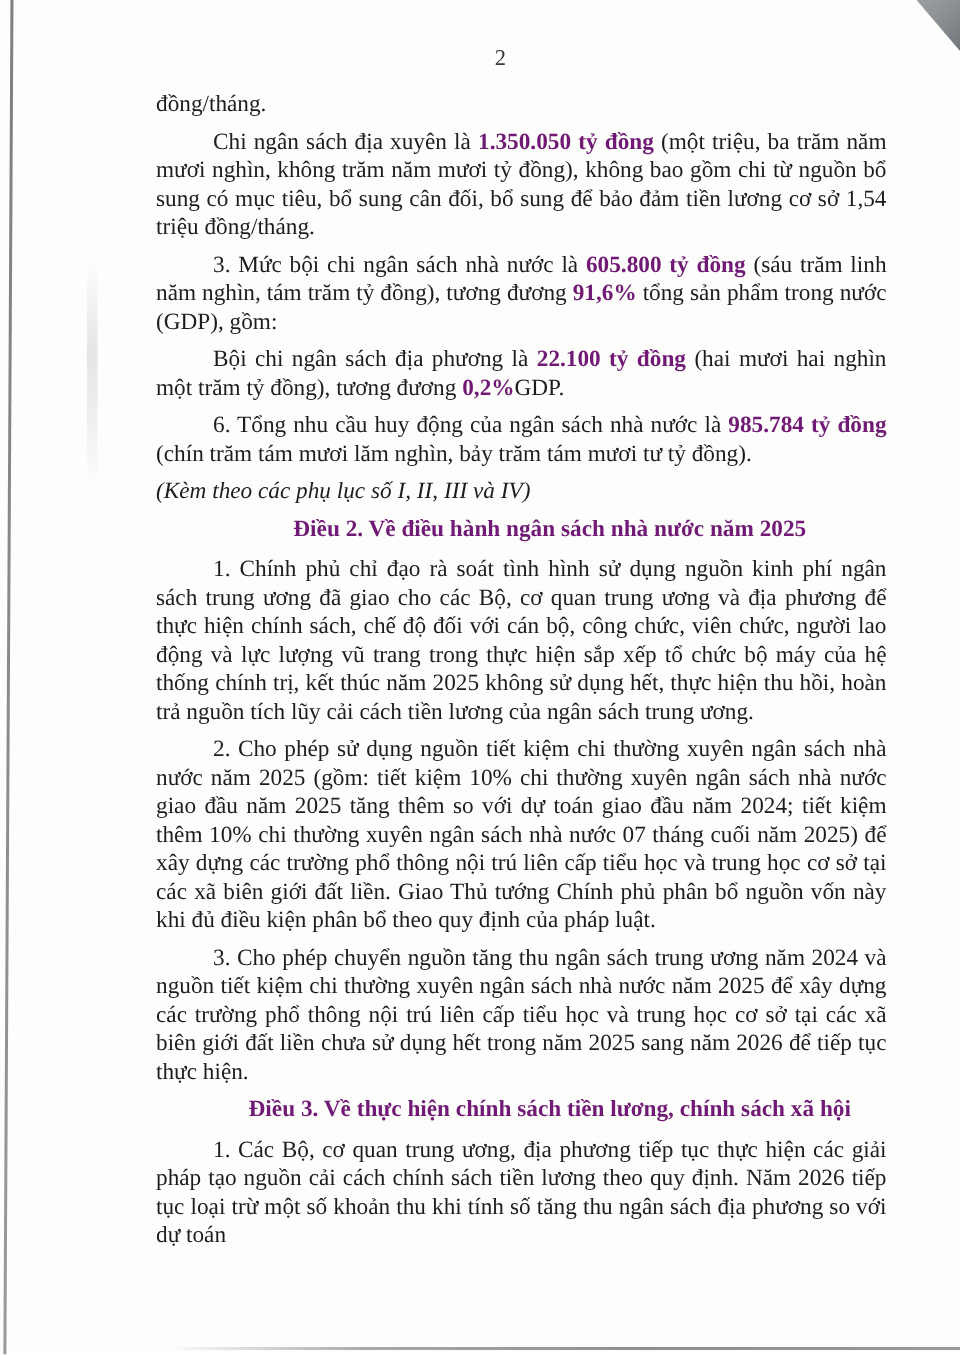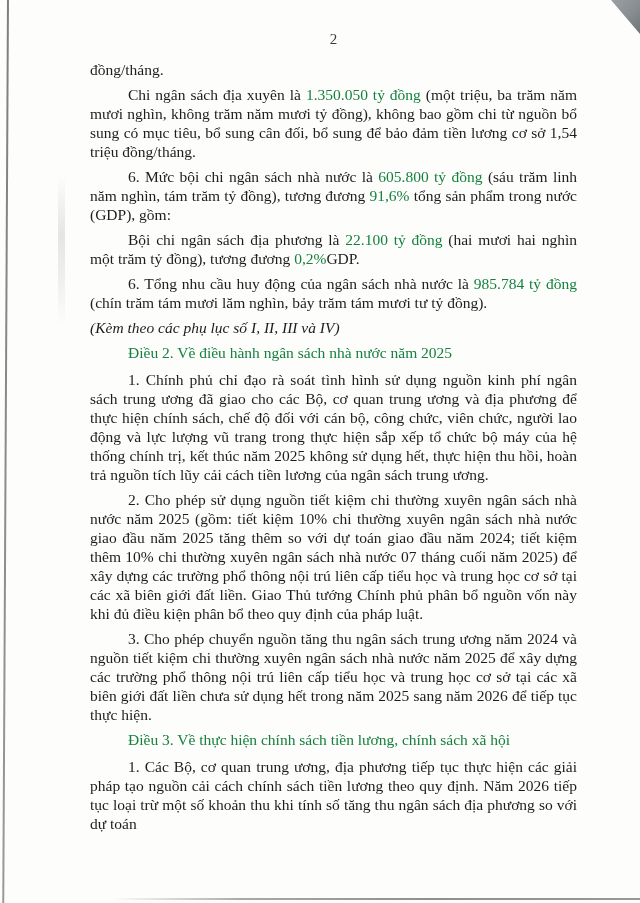--- a/index.html
+++ b/index.html
@@ -24,44 +24,44 @@
     top: 30px;
     left: 90px;
     width: 487px;
     text-align: center;
     font-size: 15px;
     line-height: 18px;
     color: #3a3a3a;
   }
   .content {
     position: absolute;
-    left: 90px;
+    left: 104px;
     top: 60px;
     width: 487px;
     font-size: 15.5px;
     line-height: 19px;
     text-align: justify;
   }
   .para {
     margin: 6px 0 0 0;
     text-indent: 38px;
   }
   .para:first-child { margin-top: 0; }
   .noindent { text-indent: 0; }
   .center-italic {
     text-indent: 0;
     font-style: italic;
   }
   .heading {
     font-weight: bold;
-    text-align: left;
+    text-align: center;
     margin-bottom: 8px;
     color: #161616;
   }
-  .content b { font-weight: normal; color: #15803d; }
+  .content b { font-weight: bold; color: #701a75; }
 
   
   .corner-fold {
     position: absolute;
     top: 0;
     right: 0;
     width: 29px;
     height: 34px;
     background: linear-gradient(135deg, #9aa0a4 0%, #878c90 55%, #6f7478 100%);
     clip-path: polygon(0 0, 100% 0, 100% 100%);
@@ -97,21 +97,21 @@
 </head>
 <body>
 
 <div class="page">
 
   <div class="page-number">2</div>
 
   <section class="content">
     <p class="para noindent"><span>đồng/tháng.</span></p>
     <p class="para"><span>Chi ngân sách địa xuyên là </span><b>1.350.050 tỷ đồng</b><span> (một triệu, ba trăm năm mươi nghìn, không trăm năm mươi tỷ đồng), không bao gồm chi từ nguồn bổ sung có mục tiêu, bổ sung cân đối, bổ sung để bảo đảm tiền lương cơ sở 1,54 triệu đồng/tháng.</span></p>
-    <p class="para"><span>6. Mức bội chi ngân sách nhà nước là </span><b>605.800 tỷ đồng</b><span> (sáu trăm linh năm nghìn, tám trăm tỷ đồng), tương đương </span><b>91,6%</b><span> tổng sản phẩm trong nước (GDP), gồm:</span></p>
+    <p class="para"><span>3. Mức bội chi ngân sách nhà nước là </span><b>605.800 tỷ đồng</b><span> (sáu trăm linh năm nghìn, tám trăm tỷ đồng), tương đương </span><b>91,6%</b><span> tổng sản phẩm trong nước (GDP), gồm:</span></p>
     <p class="para"><span>Bội chi ngân sách địa phương là </span><b>22.100 tỷ đồng</b><span> (hai mươi hai nghìn một trăm tỷ đồng), tương đương </span><b>0,2%</b><span>GDP.</span></p>
     <p class="para"><span>6. Tổng nhu cầu huy động của ngân sách nhà nước là </span><b>985.784 tỷ đồng</b><span> (chín trăm tám mươi lăm nghìn, bảy trăm tám mươi tư tỷ đồng).</span></p>
     <p class="para center-italic"><span style="font-style: italic;">(Kèm theo các phụ lục số I, II, III và IV)</span></p>
     <p class="para heading"><b>Điều 2. Về điều hành ngân sách nhà nước năm 2025</b></p>
     <p class="para"><span>1. Chính phủ chỉ đạo rà soát tình hình sử dụng nguồn kinh phí ngân sách trung ương đã giao cho các Bộ, cơ quan trung ương và địa phương để thực hiện chính sách, chế độ đối với cán bộ, công chức, viên chức, người lao động và lực lượng vũ trang trong thực hiện sắp xếp tổ chức bộ máy của hệ thống chính trị, kết thúc năm 2025 không sử dụng hết, thực hiện thu hồi, hoàn trả nguồn tích lũy cải cách tiền lương của ngân sách trung ương.</span></p>
     <p class="para"><span>2. Cho phép sử dụng nguồn tiết kiệm chi thường xuyên ngân sách nhà nước năm 2025 (gồm: tiết kiệm 10% chi thường xuyên ngân sách nhà nước giao đầu năm 2025 tăng thêm so với dự toán giao đầu năm 2024; tiết kiệm thêm 10% chi thường xuyên ngân sách nhà nước 07 tháng cuối năm 2025) để xây dựng các trường phổ thông nội trú liên cấp tiểu học và trung học cơ sở tại các xã biên giới đất liền. Giao Thủ tướng Chính phủ phân bổ nguồn vốn này khi đủ điều kiện phân bổ theo quy định của pháp luật.</span></p>
     <p class="para"><span>3. Cho phép chuyển nguồn tăng thu ngân sách trung ương năm 2024 và nguồn tiết kiệm chi thường xuyên ngân sách nhà nước năm 2025 để xây dựng các trường phổ thông nội trú liên cấp tiểu học và trung học cơ sở tại các xã biên giới đất liền chưa sử dụng hết trong năm 2025 sang năm 2026 để tiếp tục thực hiện.</span></p>
     <p class="para heading"><b>Điều 3. Về thực hiện chính sách tiền lương, chính sách xã hội</b></p>
     <p class="para"><span>1. Các Bộ, cơ quan trung ương, địa phương tiếp tục thực hiện các giải pháp tạo nguồn cải cách chính sách tiền lương theo quy định. Năm 2026 tiếp tục loại trừ một số khoản thu khi tính số tăng thu ngân sách địa phương so với dự toán</span></p>
   </section>

